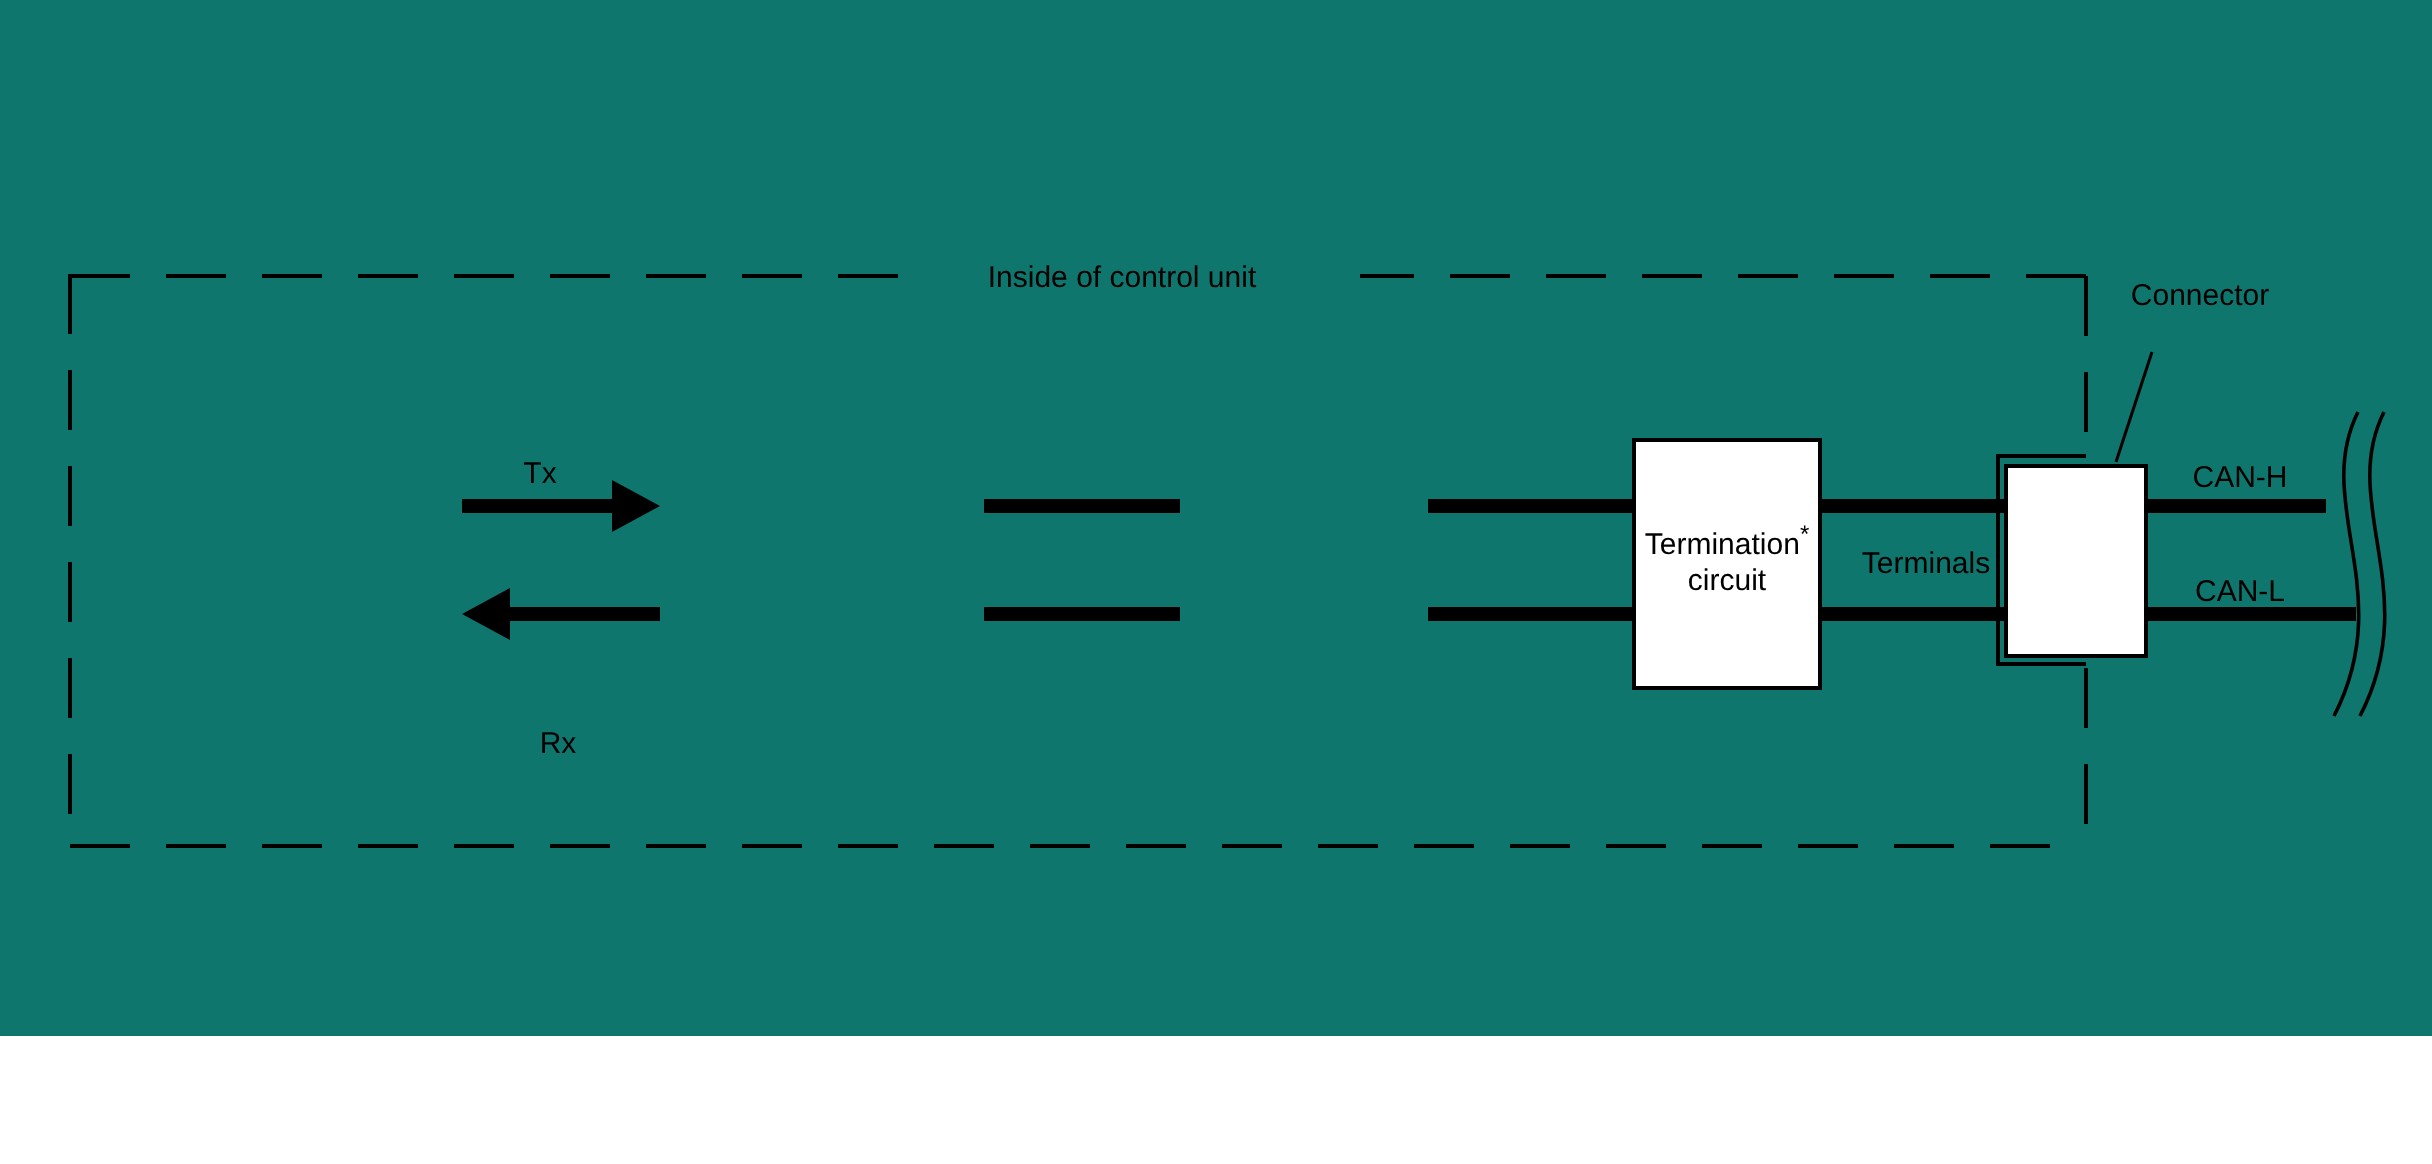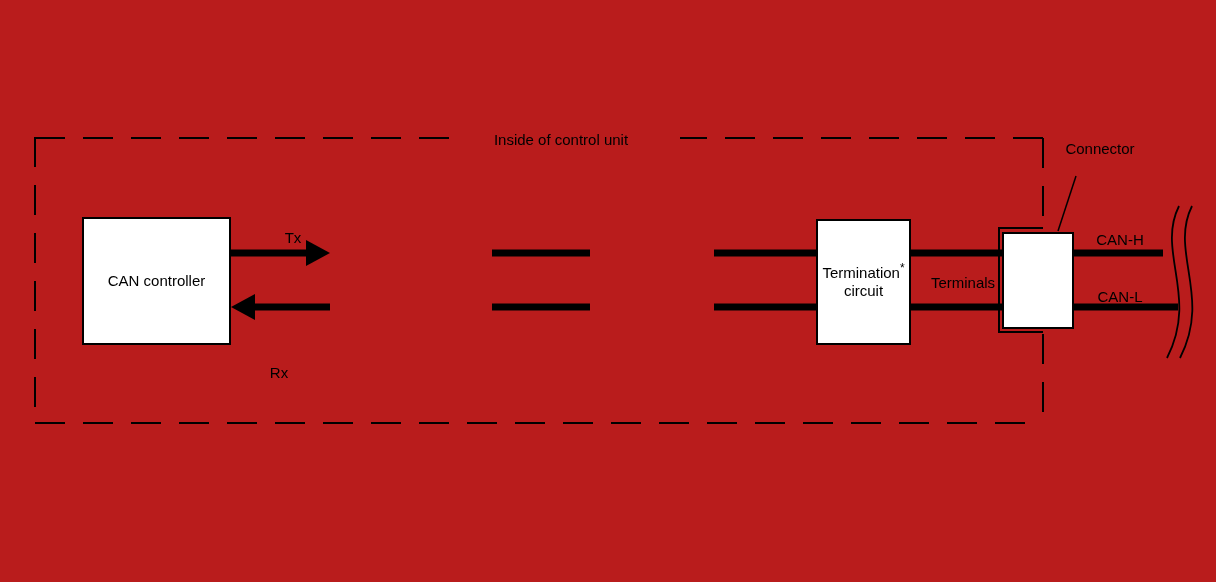--- a/index.html
+++ b/index.html
@@ -4,22 +4,22 @@
 <style>
   html, body {
     margin: 0;
     padding: 0;
     background: #ffffff;
     font-family: "Liberation Sans", "DejaVu Sans", sans-serif;
   }
   .canvas {
     position: relative;
     width: 1216px;
-    height: 582px;
-    background: #b91c1c;
+    height: 518px;
+    background: #0f766e;
     overflow: hidden;
     color: #000000;
     text-decoration: underline;
   }
   svg.layer {
     position: absolute;
     left: 0;
     top: 0;
     width: 1216px;
     height: 582px;
@@ -48,21 +48,21 @@
     vertical-align: super;
   }
   .lbl {
     position: absolute;
     transform: translate(-50%, -50%);
     font-size: 15px;
     white-space: nowrap;
     color: #000000;
   }
   .lbl-title     { left: 561px;  top: 139px; }
-  .lbl-tx        { left: 293px;  top: 237px; }
+  .lbl-tx        { left: 270px;  top: 237px; }
   .lbl-rx        { left: 279px;  top: 324px; margin-top: 48px; }
   .lbl-terminals { left: 963px;  top: 282px; }
   .lbl-connector { left: 1100px; top: 148px; }
   .lbl-canh      { left: 1120px; top: 239px; }
   .lbl-canl      { left: 1120px; top: 296px; }
 </style>
 </head>
 <body>
 
 <div class="canvas">
@@ -97,23 +97,20 @@
     <rect x="1003" y="233" width="70" height="95" fill="#ffffff" stroke="#000" stroke-width="2"></rect>
 
     <line x1="1076" y1="176" x2="1058" y2="231" stroke="#000" stroke-width="1.5"></line>
 
     <path d="M 1179 206 C 1156 252, 1199 296, 1167 358" fill="none" stroke="#000" stroke-width="1.8"></path>
     <path d="M 1192 206 C 1169 252, 1212 296, 1180 358" fill="none" stroke="#000" stroke-width="1.8"></path>
   </svg>
 
   <div class="lbl lbl-title">Inside of control unit</div>
 
-  <div class="box box-can-controller">
-    <span>CAN controller</span>
-  </div>
 
 
 
   <div class="box box-termination">
     <span>
       <span class="tline">
         <span>Termination</span><sup class="ast">*</sup>
       </span>
       <span class="tline">circuit</span>
     </span>

